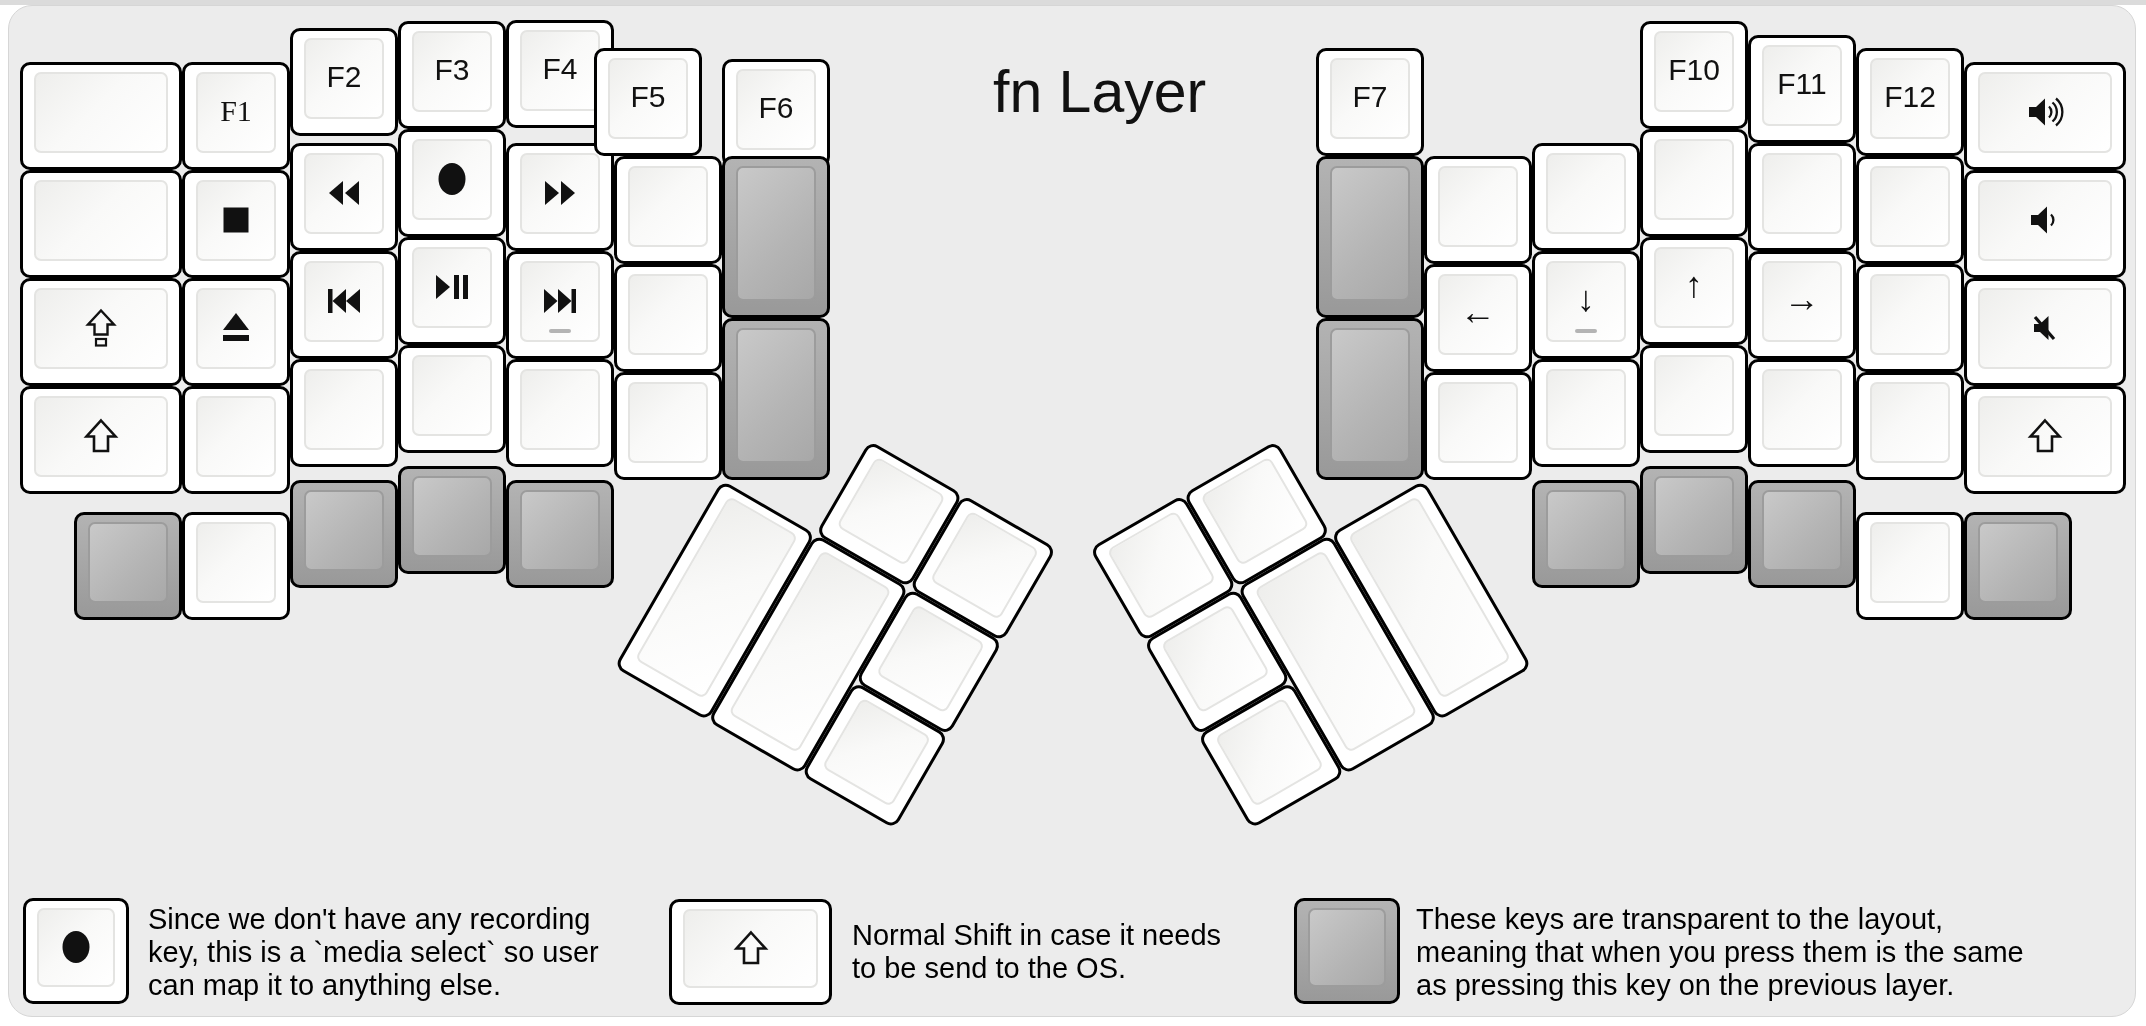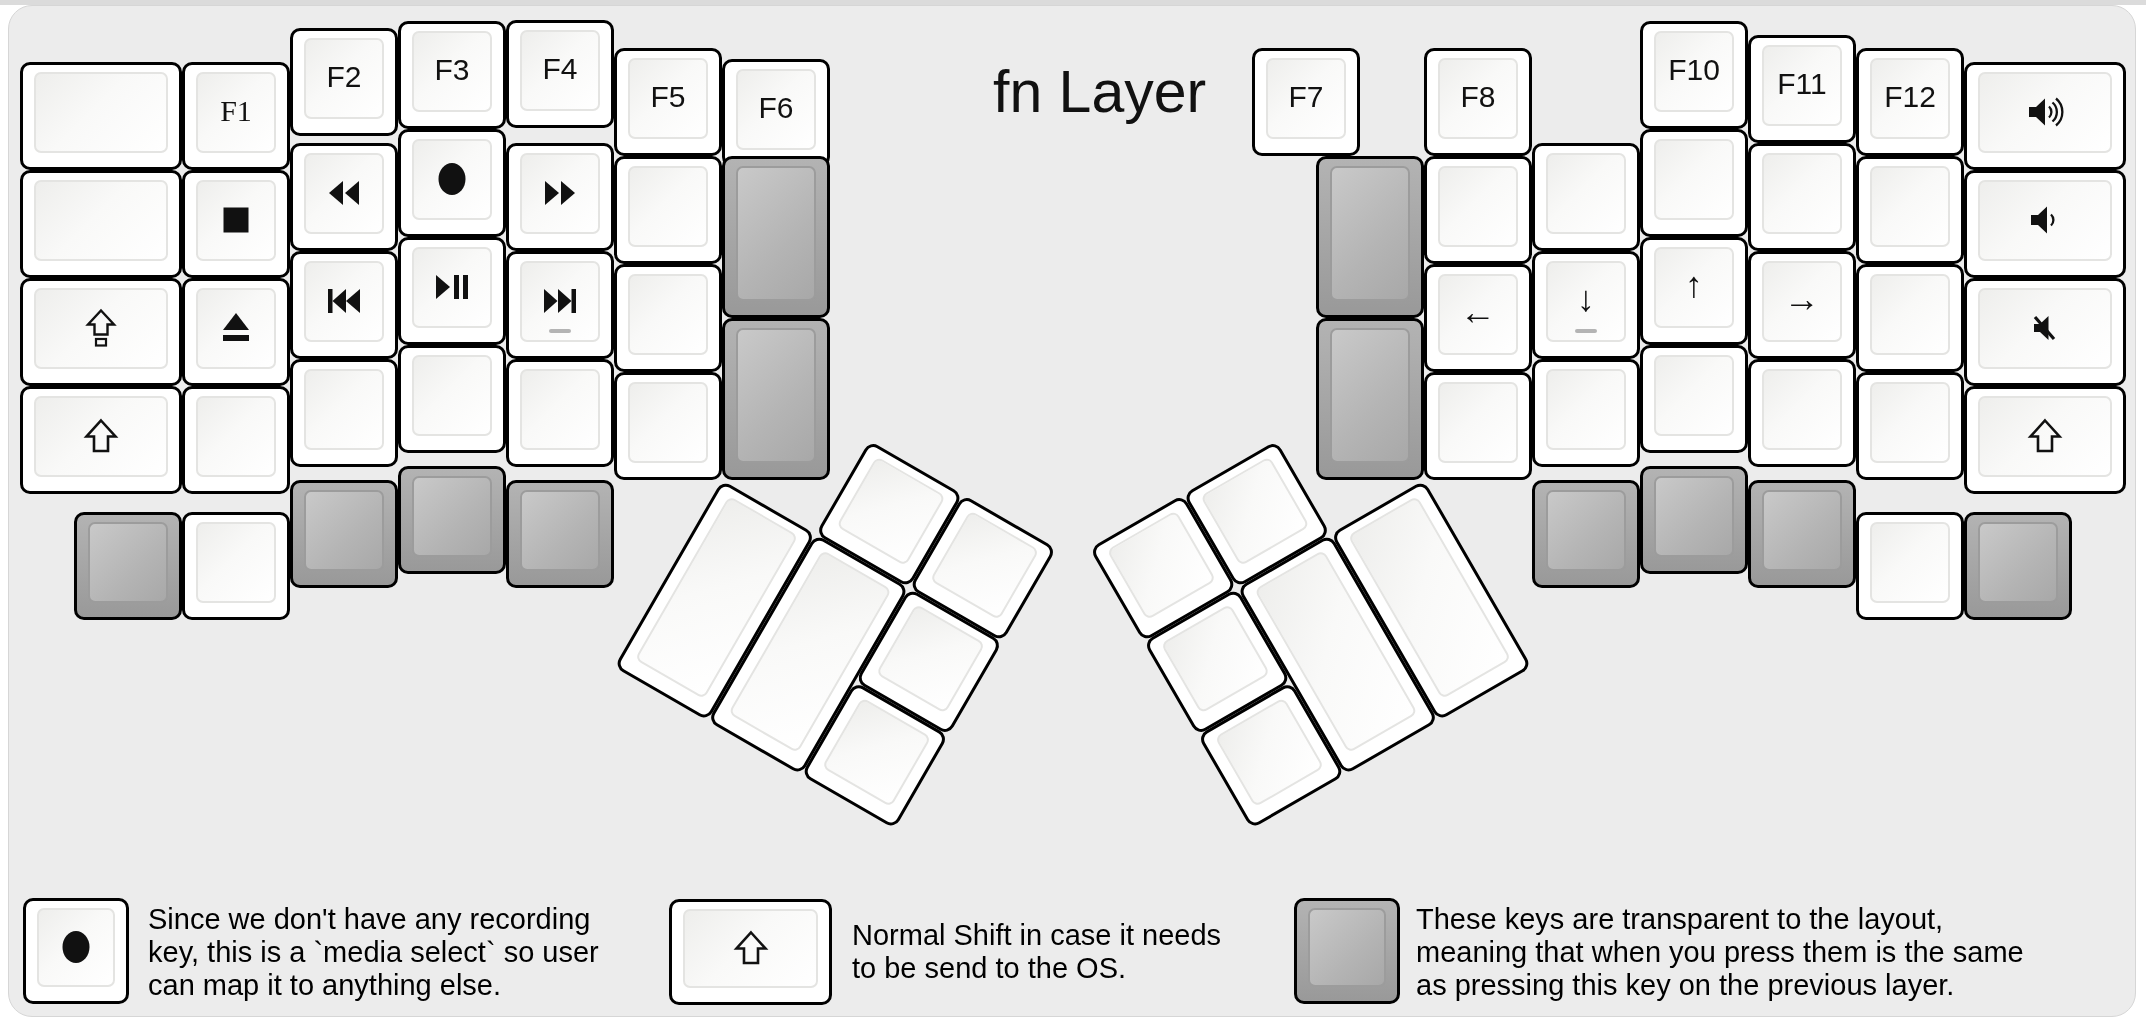--- a/index.html
+++ b/index.html
@@ -186,21 +186,21 @@
           <polygon points="4,8 17.5,20 4,32" fill="#111"></polygon>
           <polygon points="18,8 31.5,20 18,32" fill="#111"></polygon>
           <rect x="31.5" y="8" width="4.5" height="24" fill="#111"></rect>
         </svg>
       </div>
       <div class="homing-bar"></div>
     </div>
     <div class="key white" style="left: 506px; top: 359px; width: 108px; height: 108px;">
       <div class="cap"></div>
     </div>
-    <div class="key white" style="left: 614px; top: 48px; width: 108px; height: 108px; text-decoration: underline;">
+    <div class="key white" style="left: 594px; top: 48px; width: 108px; height: 108px; text-decoration: underline;">
       <div class="cap"></div>
       <div class="klabel">F5</div>
     </div>
     <div class="key white" style="left: 614px; top: 156px; width: 108px; height: 108px;">
       <div class="cap"></div>
     </div>
     <div class="key white" style="left: 614px; top: 264px; width: 108px; height: 108px;">
       <div class="cap"></div>
     </div>
     <div class="key white" style="left: 614px; top: 372px; width: 108px; height: 108px;">
@@ -260,33 +260,29 @@
     </div>
     <div class="key white" style="left: 1208px; top: 480px; width: 108px; height: 216px; transform-origin: 216px 0px; transform: rotate(-30deg);">
       <div class="cap"></div>
     </div>
     <div class="key white" style="left: 1100px; top: 480px; width: 108px; height: 108px; transform-origin: 324px 0px; transform: rotate(-30deg);">
       <div class="cap"></div>
     </div>
     <div class="key white" style="left: 1100px; top: 588px; width: 108px; height: 108px; transform-origin: 324px -108px; transform: rotate(-30deg);">
       <div class="cap"></div>
     </div>
-    <div class="key white" style="left: 1252px; top: 48px; width: 108px; height: 108px;">
+    <div class="key white" style="left: 1316px; top: 48px; width: 108px; height: 108px;">
       <div class="cap"></div>
       <div class="klabel">F7</div>
     </div>
     <div class="key gray" style="left: 1316px; top: 156px; width: 108px; height: 162px;">
       <div class="cap"></div>
     </div>
     <div class="key gray" style="left: 1316px; top: 318px; width: 108px; height: 162px;">
       <div class="cap"></div>
-    </div>
-    <div class="key white" style="left: 1424px; top: 48px; width: 108px; height: 108px;">
-      <div class="cap"></div>
-      <div class="klabel">F8</div>
     </div>
     <div class="key white" style="left: 1424px; top: 156px; width: 108px; height: 108px;">
       <div class="cap"></div>
     </div>
     <div class="key white" style="left: 1424px; top: 264px; width: 108px; height: 108px;">
       <div class="cap"></div>
       <div class="klabel arrow">←</div>
     </div>
     <div class="key white" style="left: 1424px; top: 372px; width: 108px; height: 108px;">
       <div class="cap"></div>

